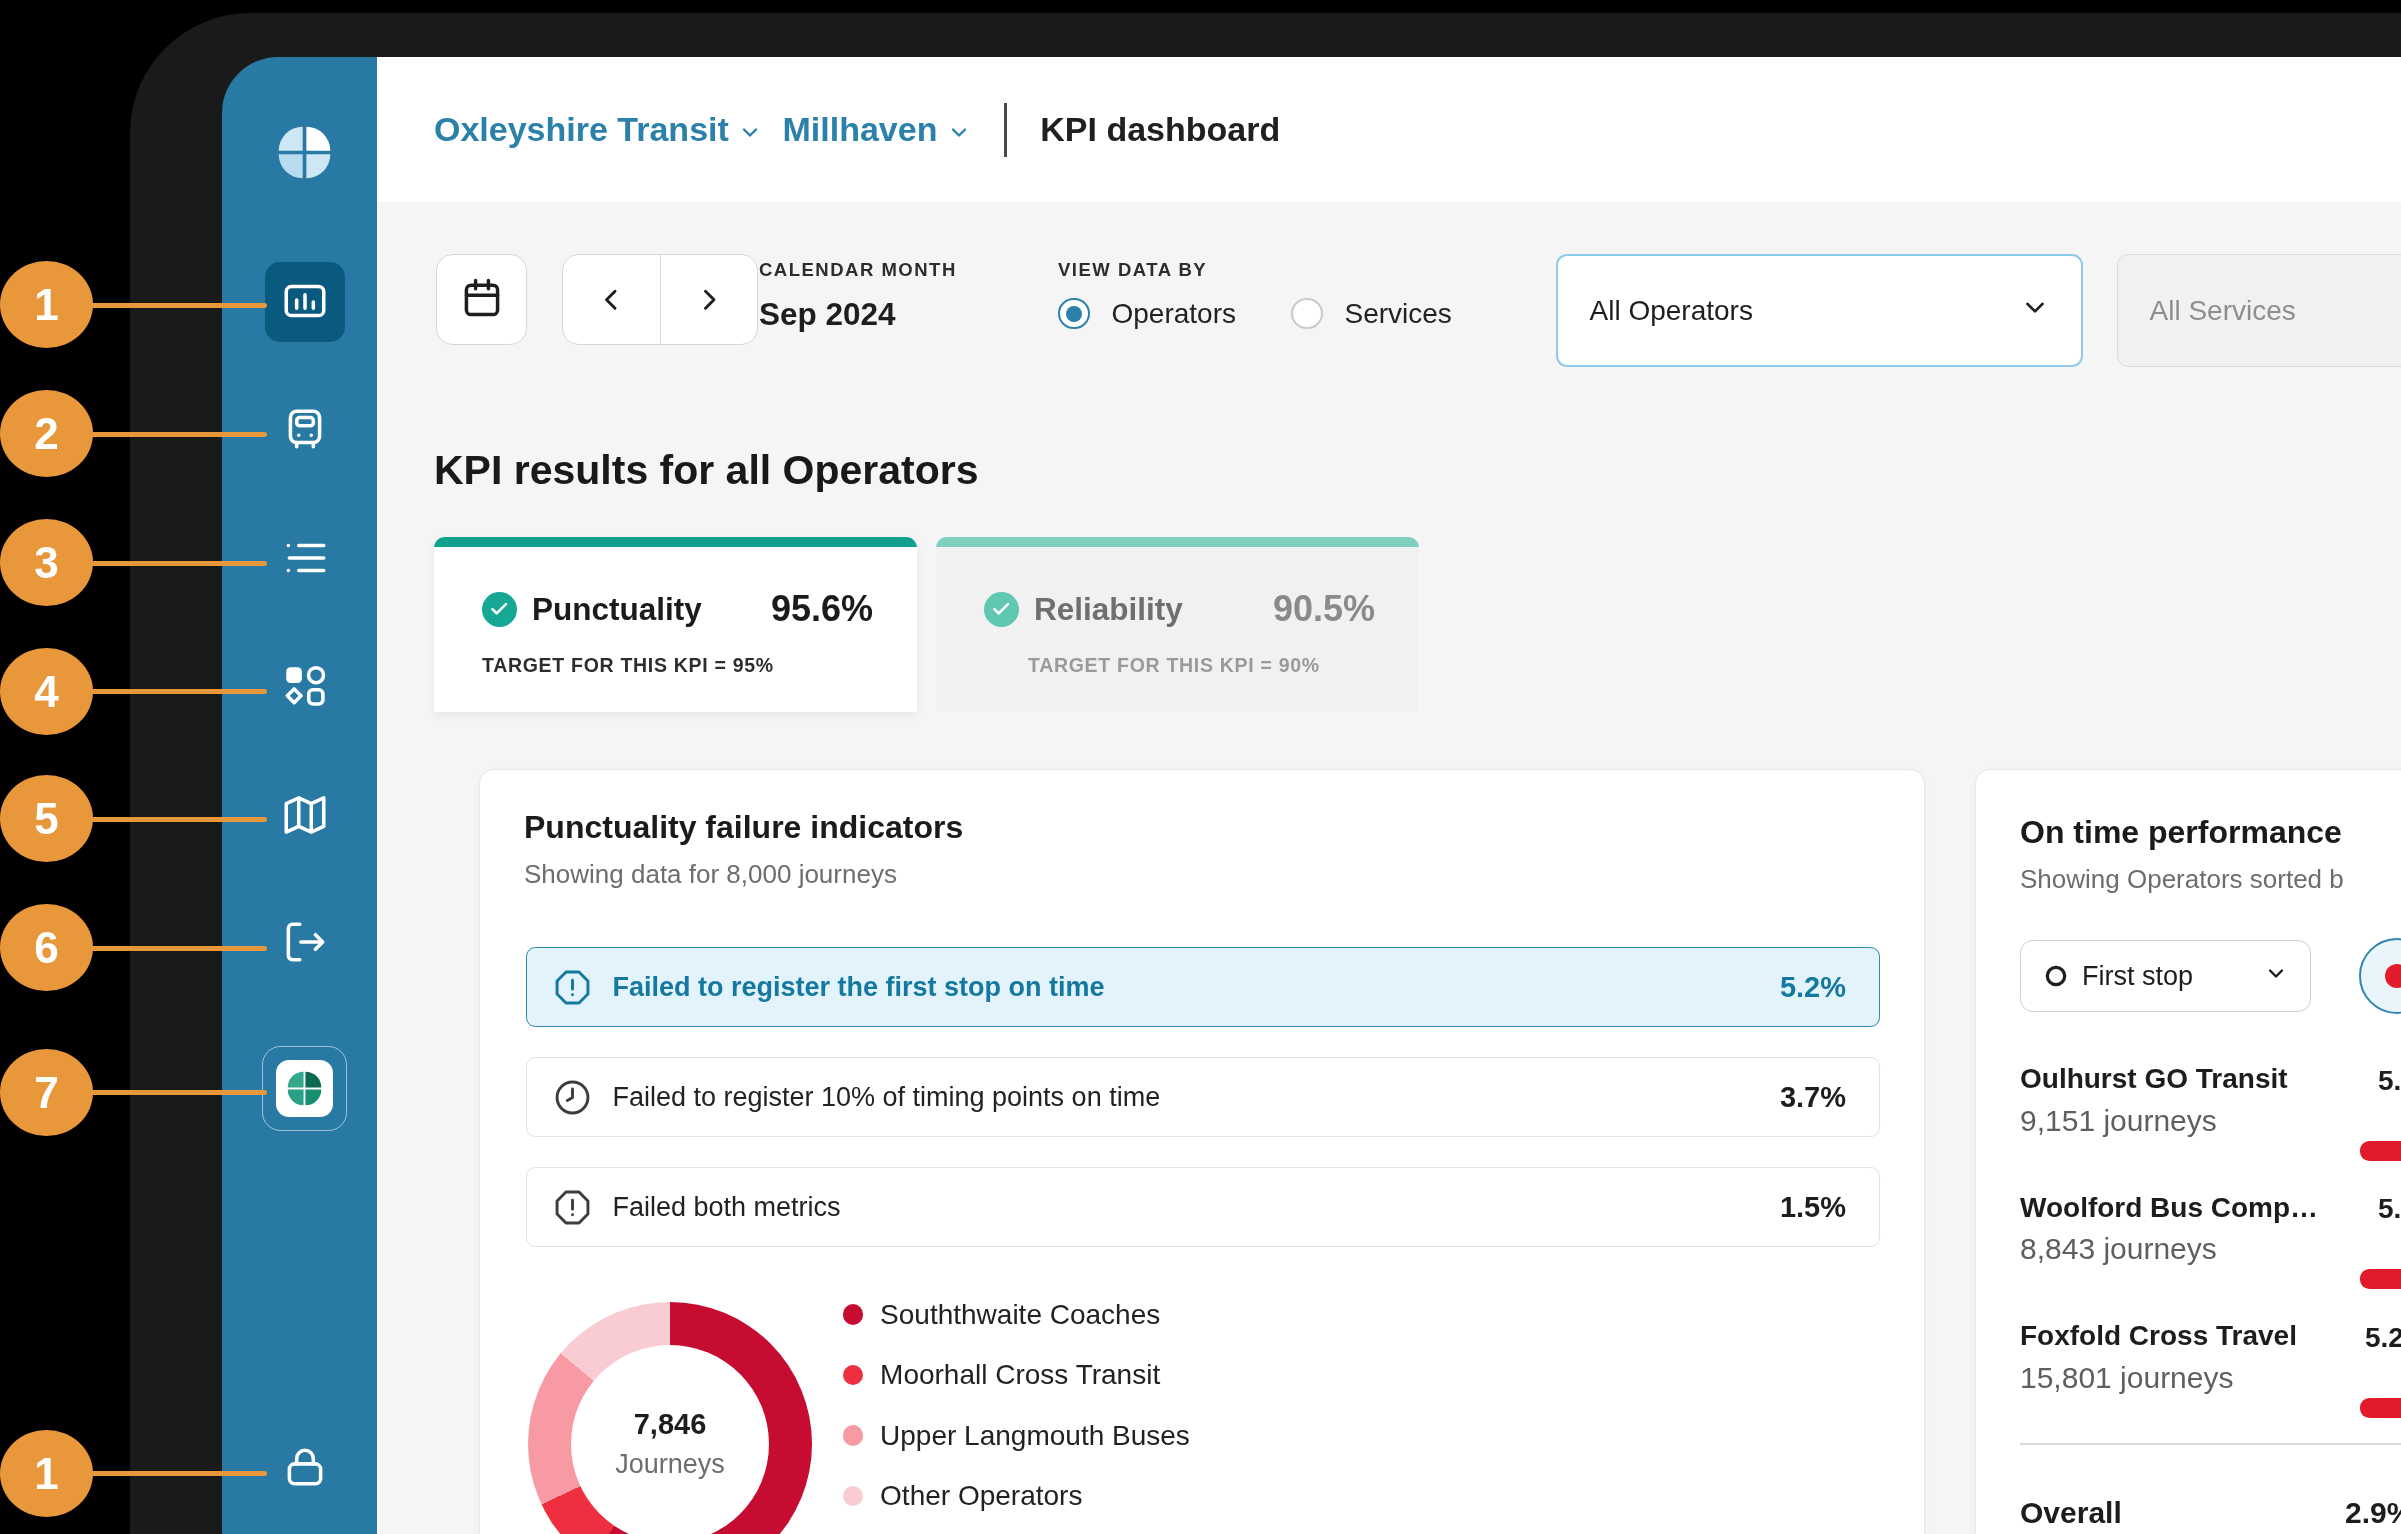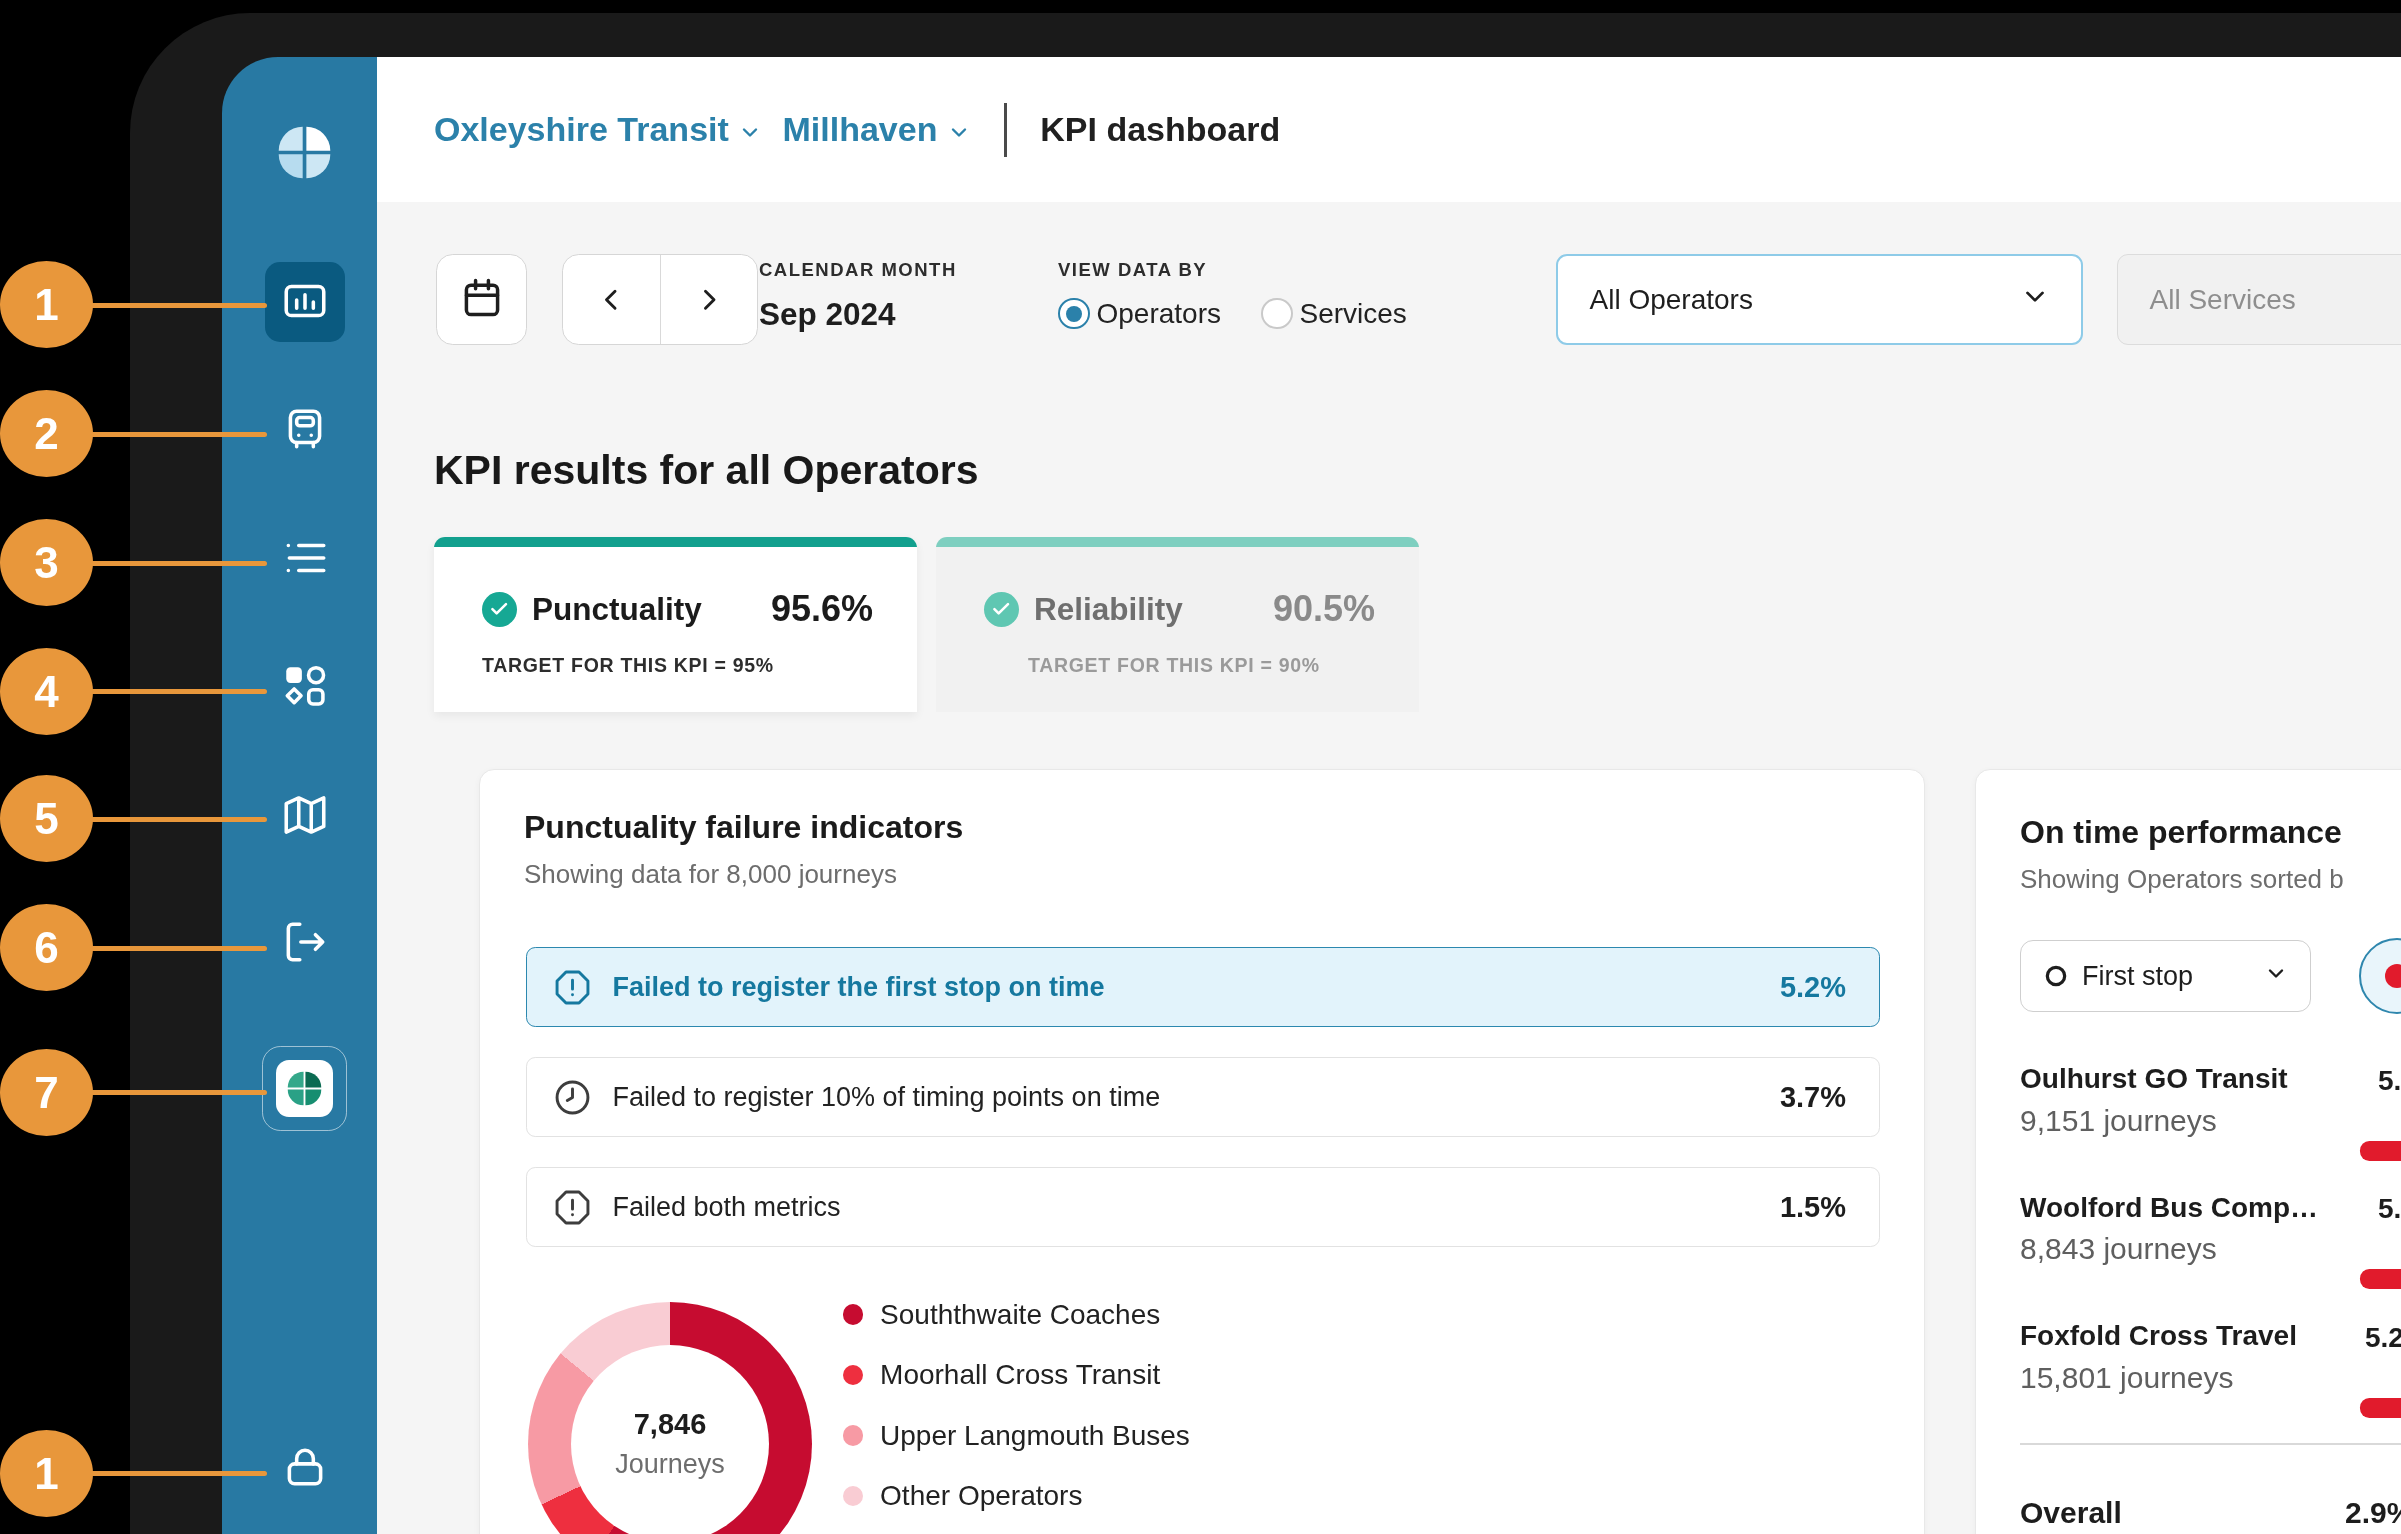--- a/index.html
+++ b/index.html
@@ -45,28 +45,28 @@
 
   
   .icon-btn { position:absolute; background:#fff; border:1.9px solid #d6d6d6; border-radius:16.7px;
     display:flex; align-items:center; justify-content:center; color:#1e1e1e; }
   .pair-btn { position:absolute; left:562px; top:254px; width:196px; height:91px; background:#fff;
     border:1.9px solid #d6d6d6; border-radius:16.7px; display:flex; }
   .pair-half { flex:1; display:flex; align-items:center; justify-content:center; }
   .pair-half:first-child { border-right:1.9px solid #d9d9d9; }
   .mini-label { font-size:18.5px; font-weight:700; letter-spacing:1.5px; color:#2d2d2d; }
   .month-value { font-size:31.5px; font-weight:700; color:#1e1e1e; margin-top:15px; }
-  .radio-row { display:flex; align-items:center; gap:7px; margin-top:16.7px; }
+  .radio-row { display:flex; align-items:center; gap:22px; margin-top:16.7px; }
   .radio { width:31.5px; height:31.5px; border-radius:50%; background:#fff; border:2.8px solid #c9c9c9;
     display:flex; align-items:center; justify-content:center; }
   .radio.sel { border-color:var(--link-blue,#1e82ae); }
   .radio.sel::after { content:""; width:15.8px; height:15.8px; border-radius:50%;
     background:var(--link-blue,#1e82ae); }
   .radio-label { font-size:28px; color:#222; }
-  .select { position:absolute; height:91px; border-radius:11px; display:flex; align-items:center;
+  .select { position:absolute; height:113px; border-radius:11px; display:flex; align-items:center;
     padding:0 31.5px; font-size:28px; }
   .select-operators { left:1556px; top:254px; width:527px; background:#fff;
     border:2.3px solid #8ecbe8; color:#1e1e1e; }
   .select-services { left:2117px; top:254px; width:361px; background:#f1f1f1;
     border:1.9px solid #dcdcdc; color:#8e8e8e; }
   .select .chev { margin-left:auto; }
 
   
   .kpi-heading { position:absolute; left:434px; top:447px; font-size:41px; font-weight:700; color:#191919; }
   .tab { position:absolute; top:537px; width:483px; height:175px; border-radius:11px 11px 0 0;

